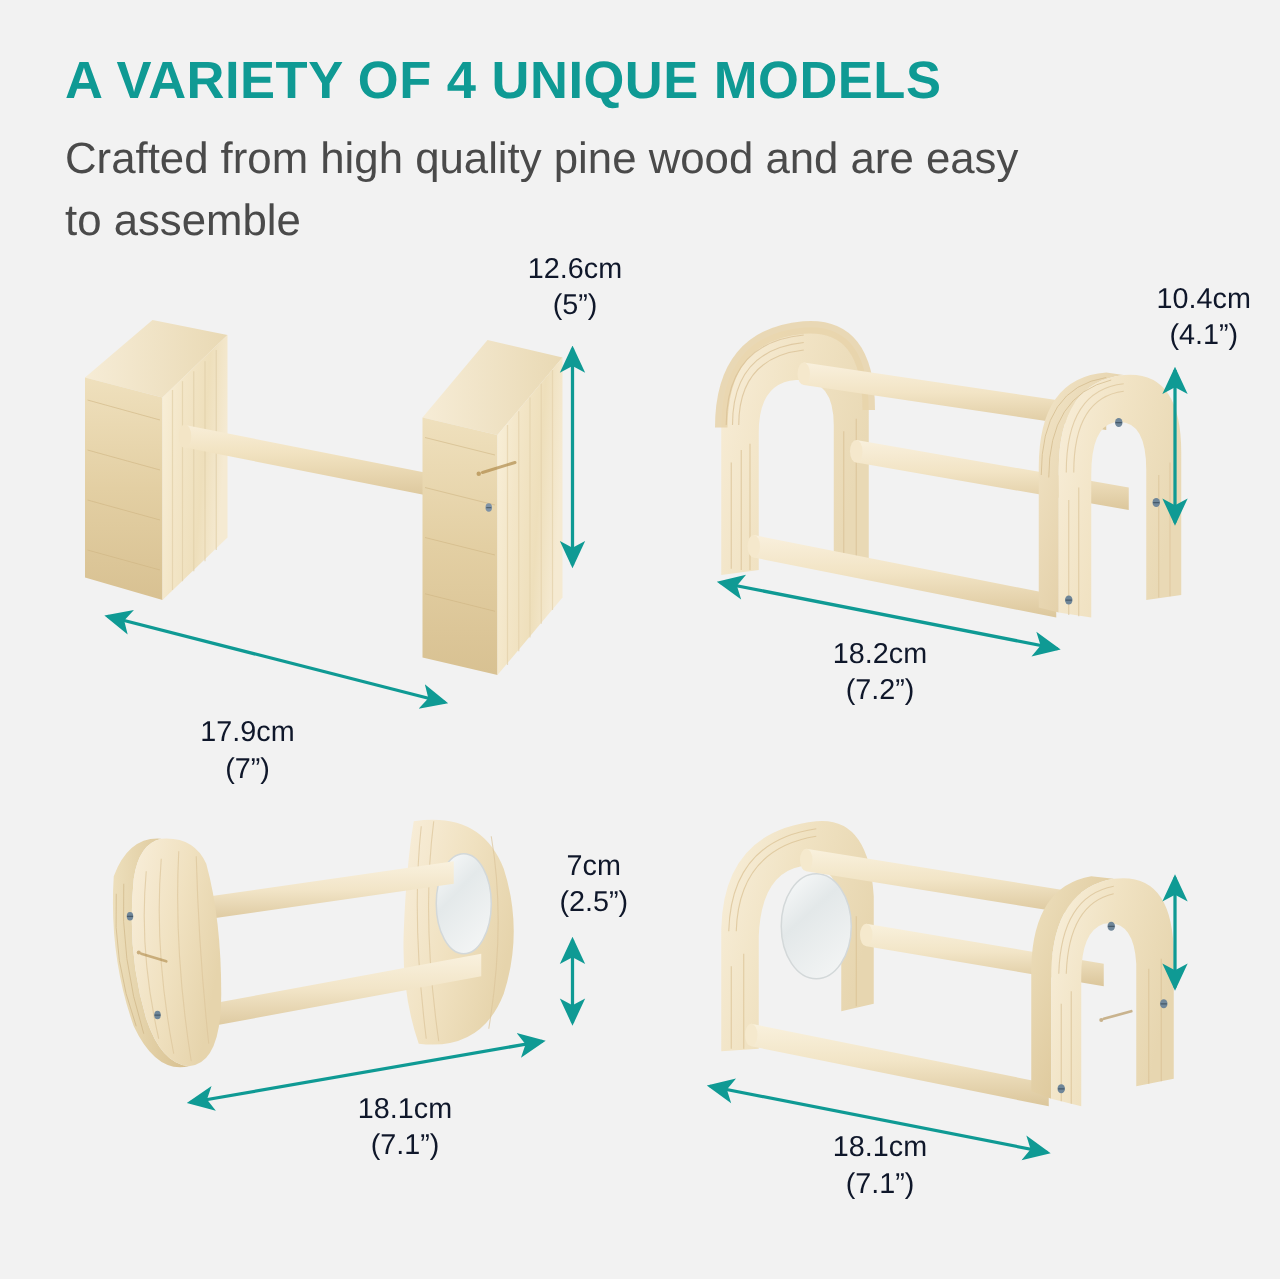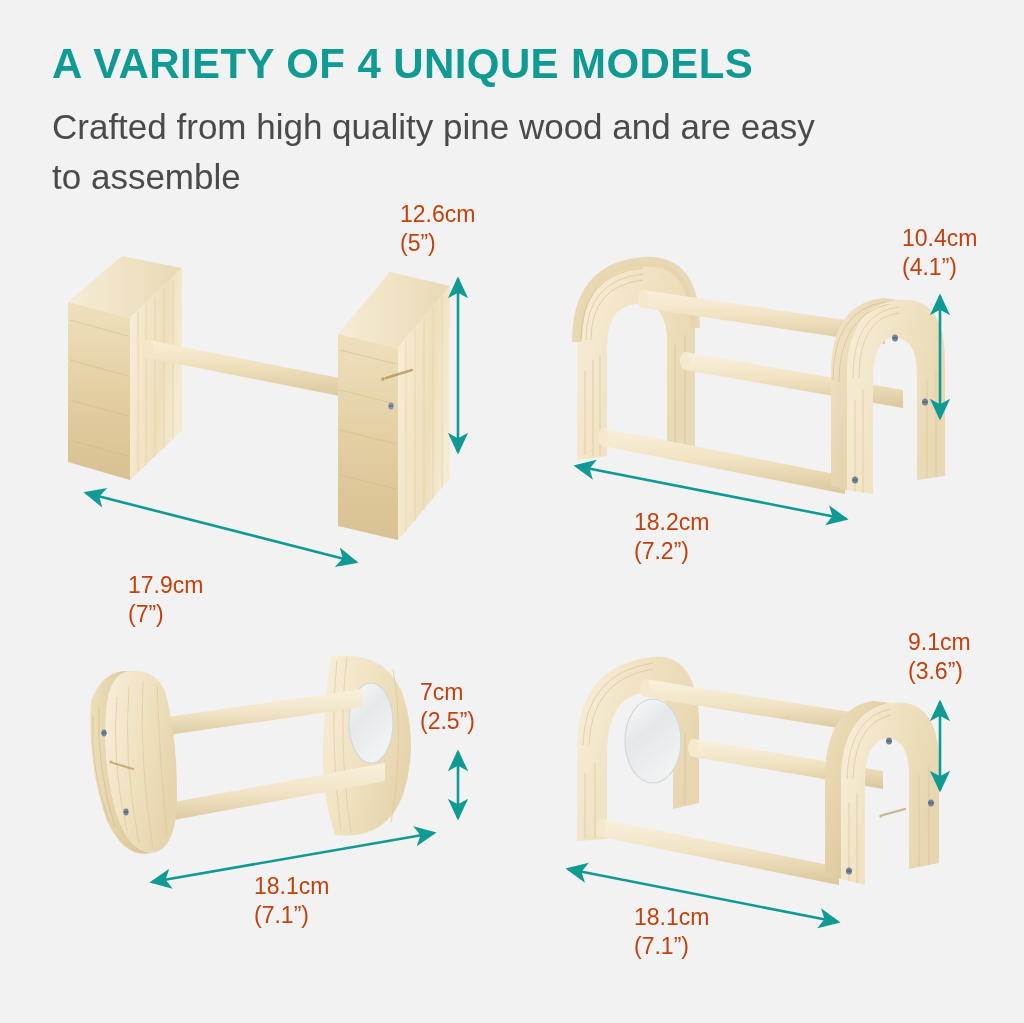--- a/index.html
+++ b/index.html
@@ -37,24 +37,24 @@
     font-size: 35px;
     font-weight: normal;
     line-height: 1.42;
     margin: 16px 0 0 0;
     max-width: 800px;
   }
 
   
   .dim {
     position: absolute;
-    color: #c2410c;
+    color: #0f172a;
     font-size: 23px;
     line-height: 1.28;
-    text-align: left;
+    text-align: center;
     white-space: nowrap;
   }
   .dim .l2 { display: block; }
 
   
   .arrows {
     position: absolute;
     left: 0; top: 0;
     width: 1024px; height: 1023px;
     pointer-events: none;
@@ -460,23 +460,19 @@
   <div class="dim" style="left:420px; top:678px; width:110px;">
     <span>7cm</span>
     <span class="l2">(2.5”)</span>
   </div>
 
   <div class="dim" style="left:254px; top:872px; width:140px;">
     <span>18.1cm</span>
     <span class="l2">(7.1”)</span>
   </div>
 
-  <div class="dim" style="left:908px; top:628px; width:116px;">
-    <span>9.1cm</span>
-    <span class="l2">(3.6”)</span>
-  </div>
 
   <div class="dim" style="left:634px; top:903px; width:140px;">
     <span>18.1cm</span>
     <span class="l2">(7.1”)</span>
   </div>
 
 </div>
 
 </body></html>

